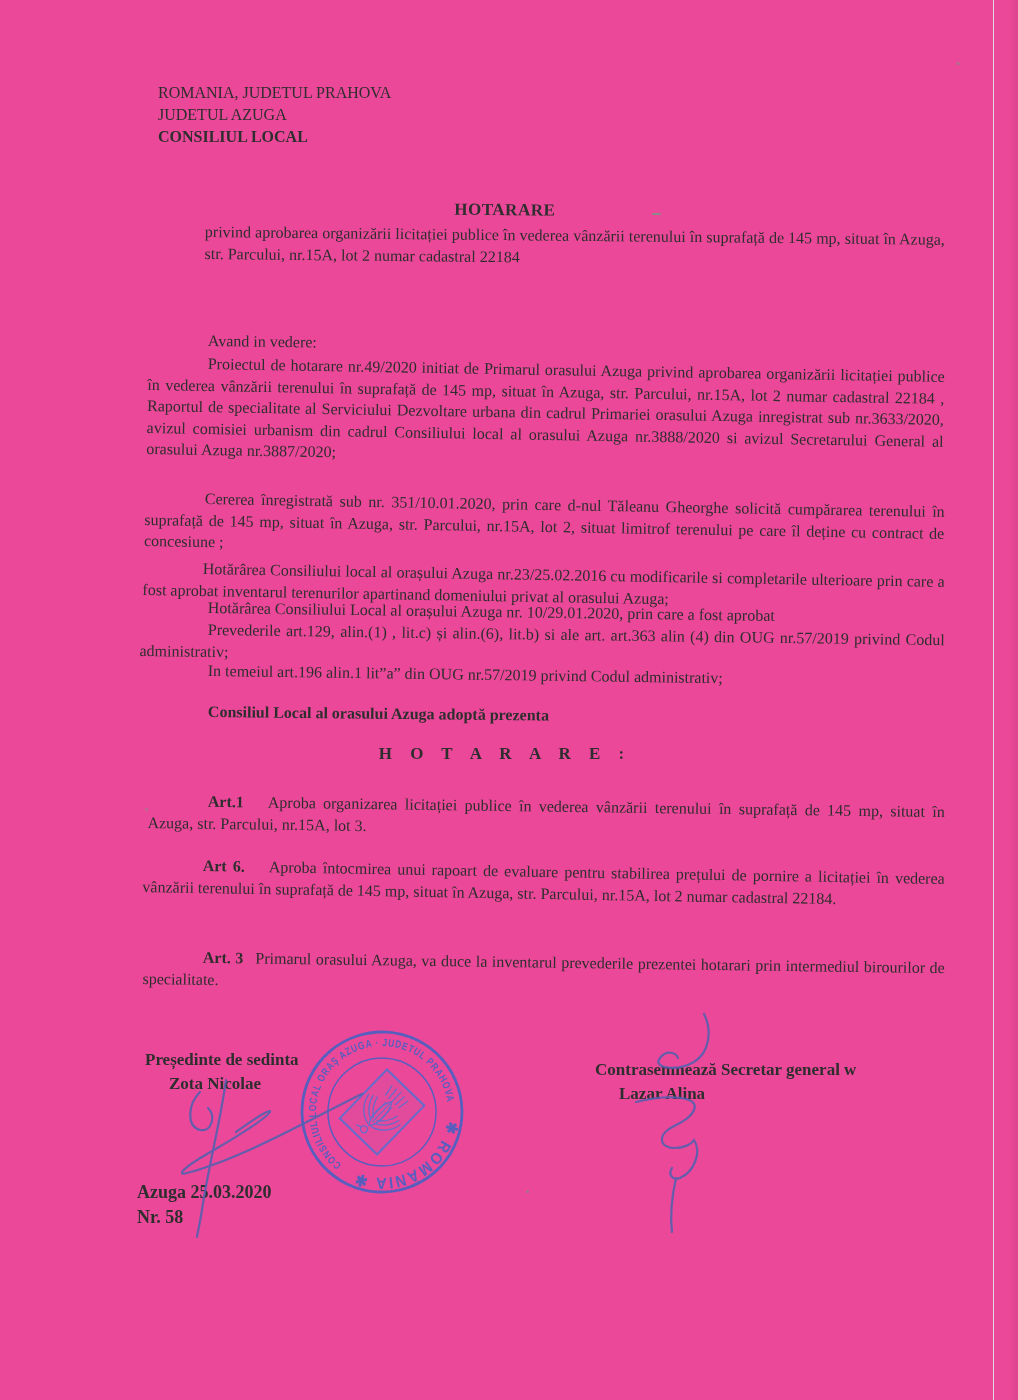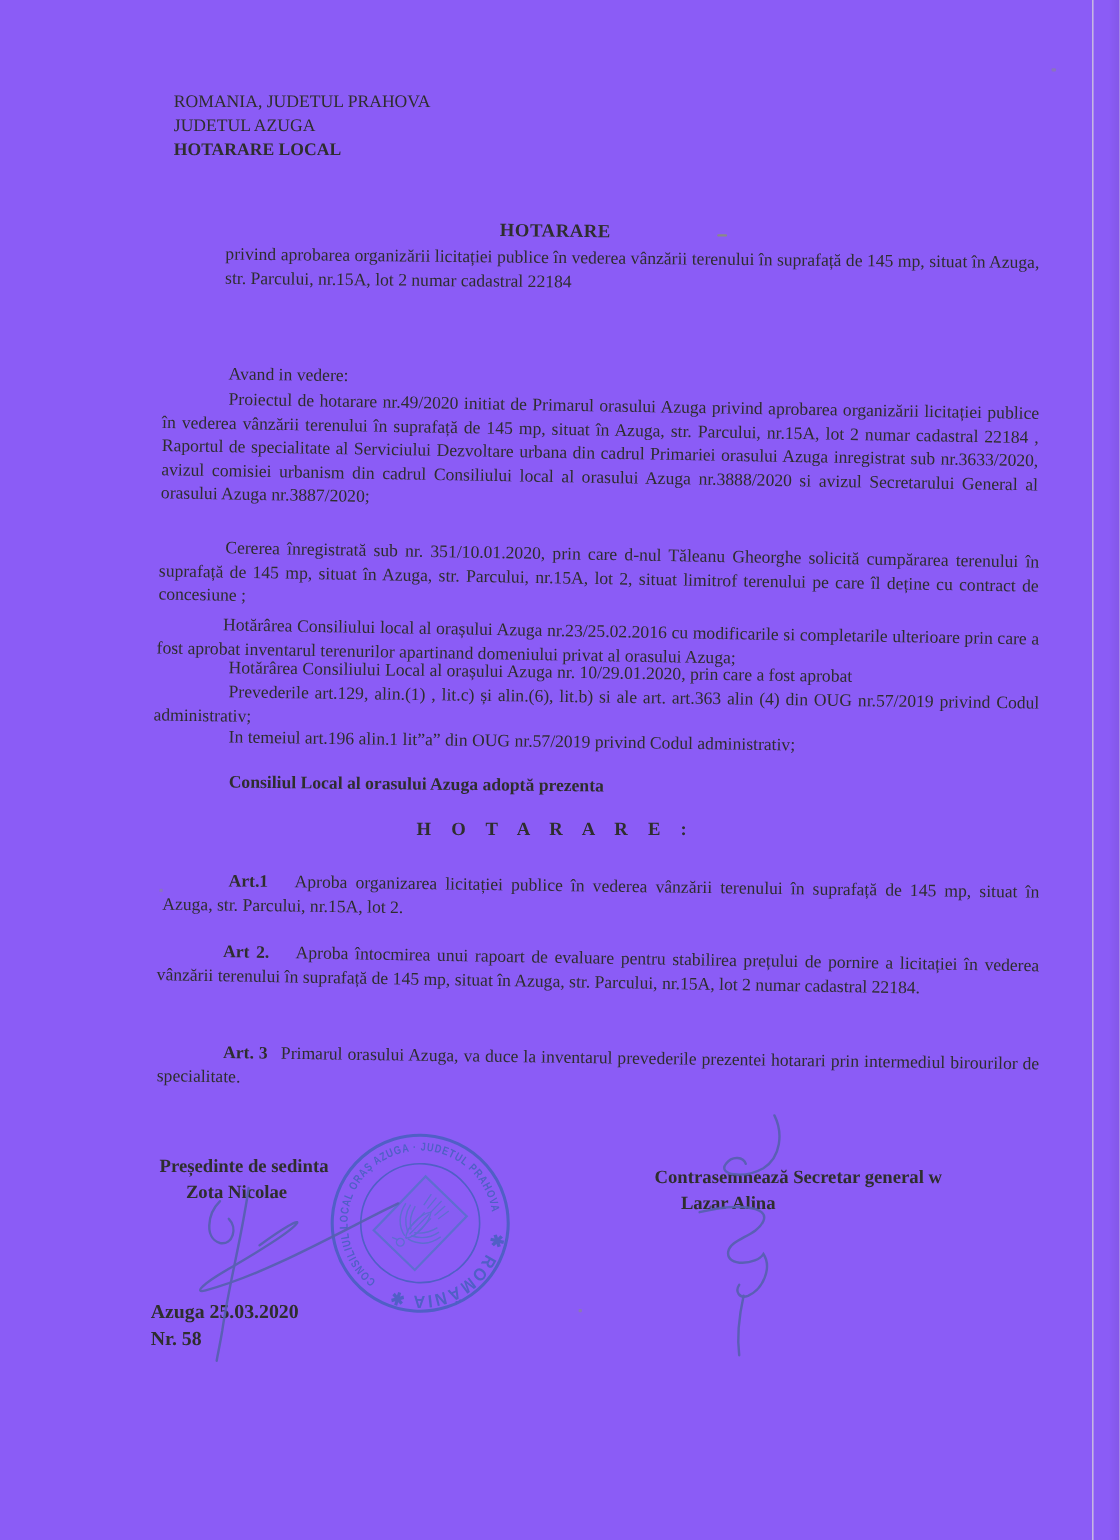--- a/index.html
+++ b/index.html
@@ -1,18 +1,18 @@
 <!DOCTYPE html>
 <html><head>
 <meta charset="utf-8">
 <style>
   html,body{margin:0;padding:0;background:#e8e8e6;}
   .page{
     position:relative;width:1018px;height:1400px;margin:0 auto;
-    background:#8b5cf6;overflow:hidden;
+    background:#ec4899;overflow:hidden;
     font-family:"Liberation Serif", serif;color:#2e2e2e;
   }
   .abs{position:absolute;}
   p{margin:0;}
   .b{font-weight:bold;}
   .txt{font-size:16px;line-height:21.5px;}
   .just{text-align:justify;}
   .indent{text-indent:60px;}
   .r06{transform:rotate(.6deg);transform-origin:0 0;}
   .r08{transform:rotate(.8deg);transform-origin:0 0;}
@@ -34,42 +34,42 @@
 </head>
 <body>
 
 <div class="page">
 
   <div class="abs textlayer" style="left:0;top:0;width:1018px;height:1400px">
 
     <div class="abs txt" style="left:158px;top:82px;line-height:22px">
       <p>ROMANIA, JUDETUL PRAHOVA</p>
       <p>JUDETUL  AZUGA</p>
-      <p class="b">HOTARARE LOCAL</p>
+      <p class="b">CONSILIUL LOCAL</p>
     </div>
 
     <div class="abs heading r06" style="left:105px;top:196px;width:800px;text-align:center">HOTARARE</div>
     <p class="abs txt just r06" style="left:205px;top:221px;width:740px">privind aprobarea  organizării licitației publice în vederea vânzării terenului în suprafață de 145  mp, situat în Azuga, str. Parcului, nr.15A, lot 2 numar cadastral 22184</p>
 
     <p class="abs txt r08" style="left:208px;top:330px">Avand in vedere:</p>
     <p class="abs txt just indent r10" style="left:148px;top:352px;width:797px">Proiectul de hotarare nr.49/2020 initiat de Primarul orasului Azuga privind aprobarea organizării licitației publice în vederea vânzării terenului în suprafață  de 145  mp, situat în Azuga, str. Parcului, nr.15A, lot 2 numar cadastral 22184 , Raportul de specialitate  al Serviciului Dezvoltare urbana din cadrul Primariei orasului Azuga inregistrat sub nr.3633/2020, avizul comisiei urbanism din cadrul Consiliului local al orasului Azuga nr.3888/2020 si avizul Secretarului General al orasului Azuga nr.3887/2020;</p>
     <p class="abs txt just indent r10" style="left:145px;top:487px;width:800px">Cererea înregistrată sub nr. 351/10.01.2020, prin care  d-nul Tăleanu Gheorghe solicită cumpărarea terenului în suprafață de 145  mp, situat în Azuga, str. Parcului, nr.15A, lot 2,  situat limitrof terenului pe care îl deține cu contract de concesiune ;</p>
     <p class="abs txt just indent r10" style="left:143px;top:557px;width:802px">Hotărârea Consiliului local al orașului Azuga nr.23/25.02.2016 cu modificarile si completarile ulterioare prin care a fost aprobat inventarul terenurilor apartinand domeniului privat al orasului Azuga;</p>
     <p class="abs txt r08" style="left:208px;top:597px;width:760px">Hotărârea Consiliului Local al orașului Azuga nr. 10/29.01.2020, prin care  a fost aprobat</p>
     <p class="abs txt just r08" style="left:140px;top:618px;width:805px;text-indent:68px">Prevederile art.129, alin.(1) , lit.c) și alin.(6), lit.b) si ale art. art.363 alin (4) din OUG nr.57/2019 privind Codul administrativ;</p>
     <p class="abs txt r08" style="left:208px;top:660px;width:760px">In temeiul art.196 alin.1 lit”a” din OUG nr.57/2019 privind Codul administrativ;</p>
 
     <p class="abs txt b r06" style="left:208px;top:701px">Consiliul Local al orasului Azuga adoptă prezenta</p>
     <div class="abs heading spread" style="left:105px;top:744px;width:800px;text-align:center">H O T A R A R E :</div>
 
     <p class="abs txt just indent r08" style="left:148px;top:790px;width:797px">
-      <span class="article-label">Art.1</span><span>Aproba organizarea licitației publice în vederea vânzării terenului în suprafață  de 145  mp, situat în Azuga, str. Parcului, nr.15A, lot 2.</span>
+      <span class="article-label">Art.1</span><span>Aproba organizarea licitației publice în vederea vânzării terenului în suprafață  de 145  mp, situat în Azuga, str. Parcului, nr.15A, lot 3.</span>
     </p>
     <p class="abs txt just indent r10" style="left:143px;top:854px;width:802px">
-      <span class="article-label">Art 2.</span><span>Aproba întocmirea unui rapoart de evaluare pentru stabilirea prețului de pornire a licitației în vederea vânzării terenului în suprafață  de 145   mp, situat în Azuga, str. Parcului, nr.15A, lot 2 numar cadastral 22184.</span>
+      <span class="article-label">Art 6.</span><span>Aproba întocmirea unui rapoart de evaluare pentru stabilirea prețului de pornire a licitației în vederea vânzării terenului în suprafață  de 145   mp, situat în Azuga, str. Parcului, nr.15A, lot 2 numar cadastral 22184.</span>
     </p>
     <p class="abs txt just indent r08" style="left:143px;top:946px;width:802px">
       <span class="article-label" style="margin-right:12px">Art. 3</span><span>Primarul orasului Azuga, va duce la inventarul prevederile prezentei hotarari prin intermediul birourilor de specialitate.</span>
     </p>
 
     <div class="abs" style="left:595px;top:1058px">
       <p class="sig-label">Contrasemnează  Secretar general w</p>
       <p class="sig-label" style="margin-left:24px">Lazar Alina</p>
     </div>
     <div class="abs" style="left:145px;top:1048px">

